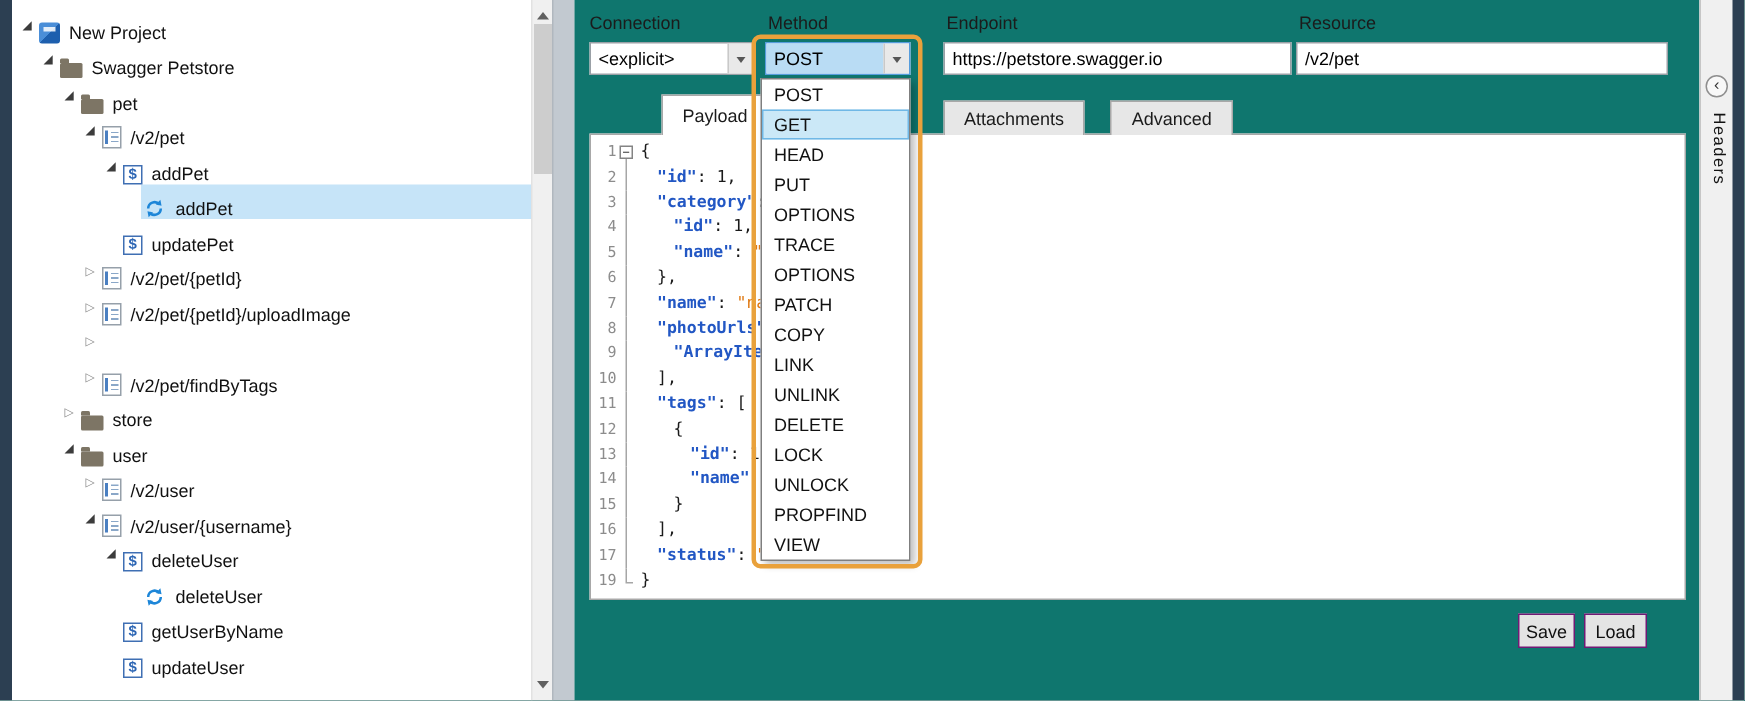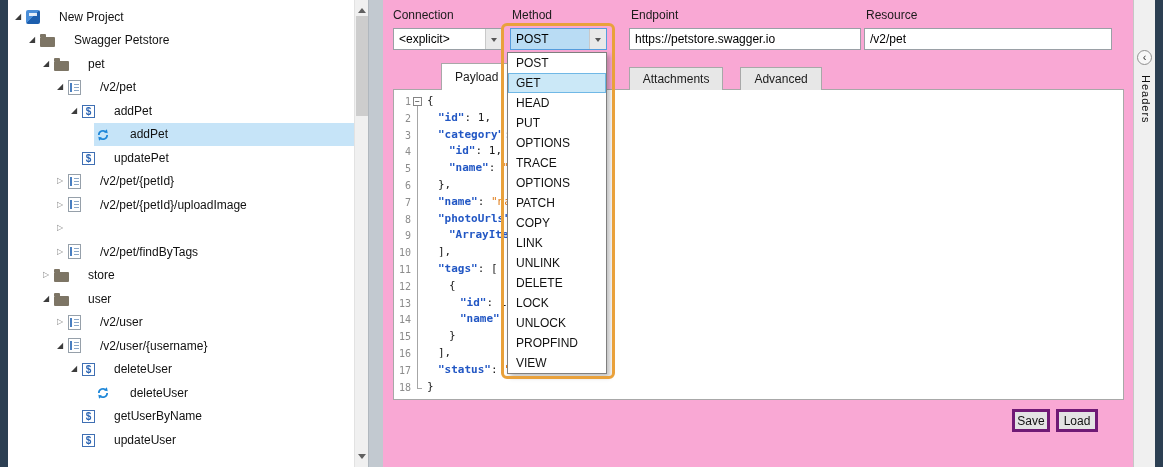--- a/index.html
+++ b/index.html
@@ -9,21 +9,21 @@
   .edge-left { left:0; width:8px; }
   .edge-right { right:0; width:8px; }
 
   
   .tree-panel { position:absolute; left:8px; top:0; width:346px; height:467px; background:#fff; overflow:hidden; }
   .tree { padding-top:5px; }
   .tree-row { display:flex; align-items:center; height:23.5px; font-size:12px; color:#111; cursor:default; }
   .t-indent { flex:none; height:100%; }
   .exp { flex:none; width:12px; text-align:center; font-size:8px; color:#3c3c3c; line-height:12px; }
   .exp.col { color:#8a8a8a; }
-  .row-body { display:flex; align-items:center; flex:1; height:100%; padding-left:2px;gap:13px; }
+  .row-body { display:flex; align-items:flex-end; flex:1; height:100%; padding-left:2px; }
   .row-body.selected { background:#c6e4f8; }
   .t-label { padding-left:1px; white-space:nowrap; }
 
   .ic { display:inline-block; width:15px; height:15px; margin-right:5px; flex:none; position:relative; }
   .ic-project { width:14px; height:14px; border-radius:2px; background:linear-gradient(135deg,#4a8ed8 0 50%,#1d5fae 50% 100%); }
   .ic-project::after { content:""; position:absolute; left:3px; top:3px; width:8px; height:3px; background:rgba(255,255,255,.85); }
   .ic-folder { width:15px; height:10px; background:#7d7565; border-radius:1px; margin-top:4px; }
   .ic-folder::before { content:""; position:absolute; top:-3px; left:0; width:6px; height:3px; background:#7d7565; border-radius:1px 1px 0 0; }
   .ic-endpoint { width:13px; height:15px; background:#fff; border:1px solid #96a0aa; }
   .ic-endpoint::before { content:""; position:absolute; left:1px; top:2px; width:2px; height:9px; background:#4a7fc1; }
@@ -36,21 +36,21 @@
   
   .tree-sb { position:absolute; left:354px; top:0; width:14px; height:467px; background:#f0f0f0; border-left:1px solid #e2e2e2; }
   .sb-up, .sb-down { position:absolute; left:3px; width:0; height:0; border:4px solid transparent; }
   .sb-up { top:4px; border-bottom:5px solid #606060; }
   .sb-down { bottom:4px; border-top:5px solid #606060; }
   .sb-thumb { position:absolute; left:1px; top:16px; width:12px; height:100px; background:#cdcdcd; }
 
   .splitter { position:absolute; left:368px; top:0; width:15px; height:467px; background:#c2c9d0; border-left:1px solid #b0b7be; }
 
   
-  .right-panel { position:absolute; left:383px; top:0; width:750px; height:467px; background:#f9a8d4; }
+  .right-panel { position:absolute; left:383px; top:0; width:750px; height:467px; background:#0f766e; }
   .lbl { position:absolute; top:8px; font-size:12px; color:#1b1b1b; }
   .combo { position:absolute; height:22px; background:#fff; border:1px solid #9aa0a6; display:flex; align-items:stretch; }
   .combo-value { flex:1; font-size:12px; line-height:20px; padding-left:5px; white-space:nowrap; overflow:hidden; }
   .combo-btn { width:17px; display:flex; align-items:center; justify-content:center; background:#e9e9e9; border-left:1px solid #c9c9c9; }
   .combo-btn::after { content:""; border:3.5px solid transparent; border-top:4.5px solid #565656; margin-top:4px; }
   .combo.focused { border-color:#569ddd; }
   .combo.focused .combo-value { background:#b9dcf4; }
   .tb { position:absolute; height:22px; border:1px solid #9aa0a6; background:#fff; font:12px "Liberation Sans",sans-serif; padding:0 5px; }
 
   
@@ -82,21 +82,21 @@
 
   
   .method-list { position:absolute; left:124px; top:52px; width:100px; background:#fff; border:1px solid #7f7f7f;
       box-shadow:3px 3px 5px rgba(0,0,0,.25); z-index:8; }
   .mi { height:20px; line-height:20px; padding-left:8px; font-size:12px; color:#111; }
   .mi.hl { background:#cbe8f7; outline:1px solid #70b8e6; outline-offset:-1px; }
   .annot { position:absolute; left:118px; top:23px; width:114px; height:356px; border:3px solid #E9A13B;
       border-radius:6px; z-index:9; pointer-events:none; }
 
   .btn { position:absolute; top:409px; height:23px; font:12px "Liberation Sans",sans-serif; color:#111;
-      background:#e4e4e4; border:3px solid #701a75; text-align:center; }
+      background:#e4e4e4; border:1px solid #701a75; text-align:center; }
   .btn-save { left:629px; width:38px; }
   .btn-load { left:673px; width:42px; }
 
   
   .headers-strip { position:absolute; left:1133px; top:0; width:22px; height:467px; background:#f0f0f0; border-left:1px solid #c6c6c6; }
   .collapse-btn { width:15px; height:15px; border:1px solid #8f8f8f; border-radius:50%; margin:50px auto 10px;
       font-size:11px; line-height:13px; text-align:center; color:#333; background:#f8f8f8; }
   .headers-label { writing-mode:vertical-rl; font-size:11px; color:#111; margin:0 auto; letter-spacing:1px; width:14px; }
 </style>
 </head>
@@ -422,21 +422,21 @@
             <span class="code" style="padding-left: 13px;"><span class="p">],</span></span>
           </div>
           <div class="code-line">
             <span class="lnum">17</span>
             <span class="fold">
               <span class="vline"></span>
             </span>
             <span class="code" style="padding-left: 13px;"><span class="k">"status"</span><span class="p">: </span><span class="s">"avai</span></span>
           </div>
           <div class="code-line">
-            <span class="lnum">18</span>
+            <span class="lnum">19</span>
             <span class="fold">
               <span class="vhalf"></span>
               <span class="hstub"></span>
             </span>
             <span class="code" style="padding-left: 2px;"><span class="p">}</span></span>
           </div>
         </div>
     </div>
 
     <div class="method-list">

